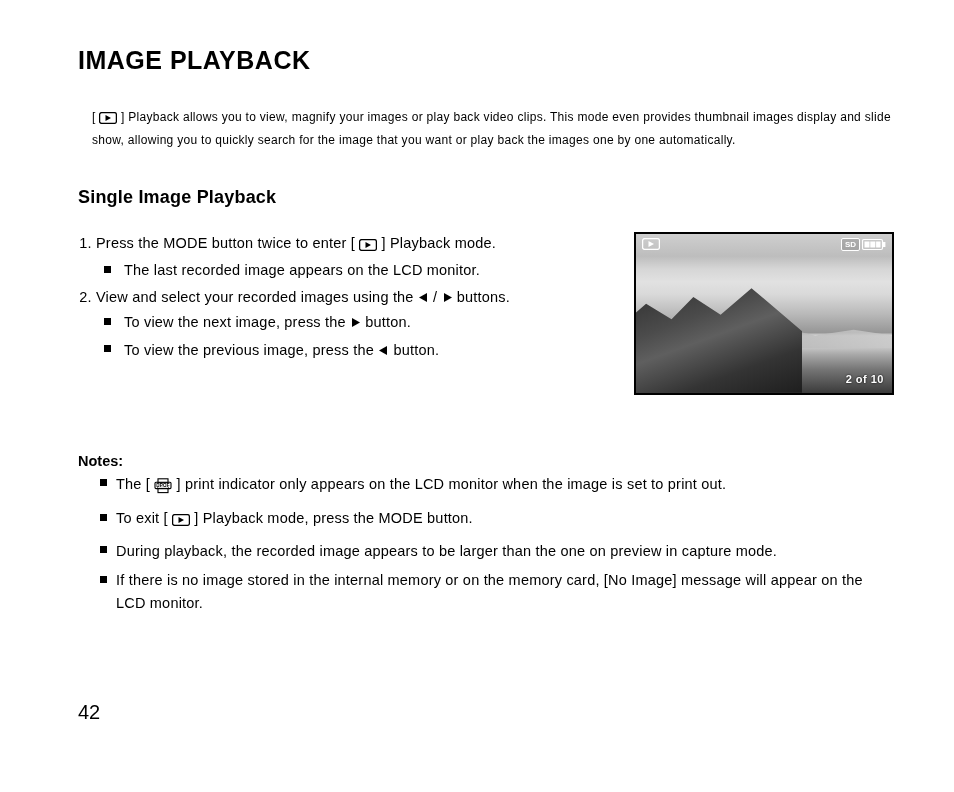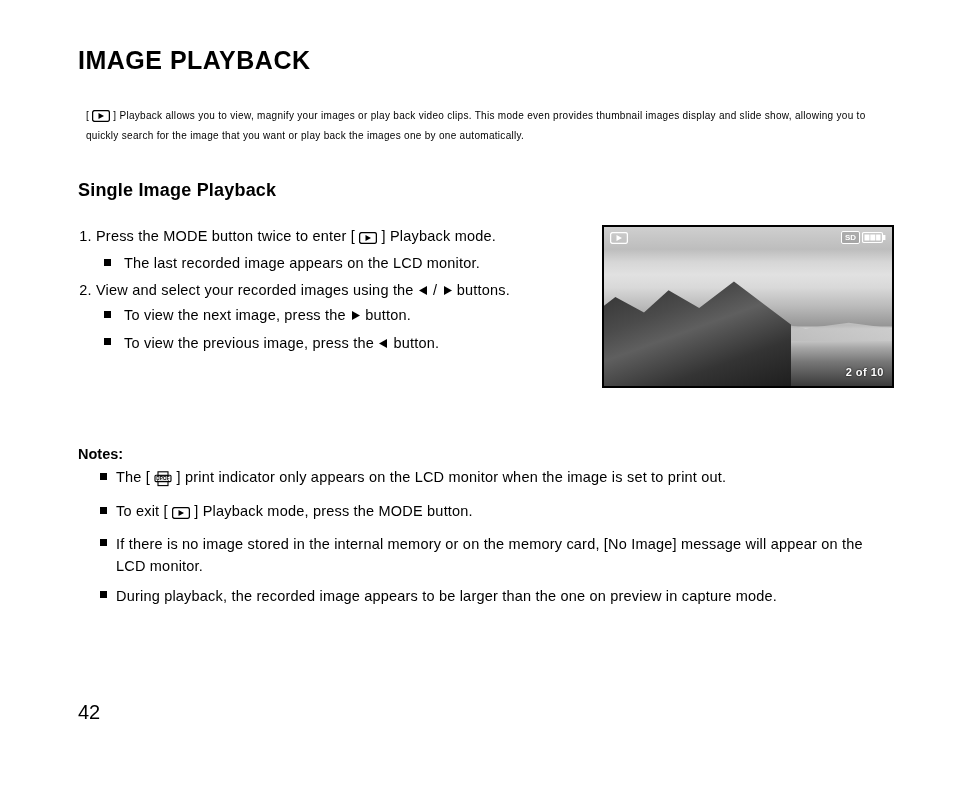--- a/index.html
+++ b/index.html
@@ -26,24 +26,24 @@
     margin: 0 0 32px 0;
   }
   h2 {
     font-family: "Arial Black", Arial, sans-serif;
     font-weight: 900;
     font-size: 18px;
     letter-spacing: 0.2px;
     margin: 36px 0 24px 0;
   }
   .intro {
-    font-size: 10px;
+    font-size: 12px;
     letter-spacing: 0.3px;
     line-height: 1.7;
-    margin: 0 0 8px 8px;
+    margin: 0 0 8px 14px;
   }
   .instructions-wrap {
     display: flex;
     gap: 22px;
     align-items: flex-start;
   }
   .instructions {
     flex: 1;
     font-size: 14.5px;
     letter-spacing: 0.2px;
@@ -99,21 +99,21 @@
   }
   .page-num {
     position: absolute;
     left: 78px;
     bottom: 68px;
     font-size: 20px;
   }
 
   
   .lcd {
-    width: 292px;
+    width: 260px;
     height: 163px;
     border: 2px solid #000;
     box-sizing: border-box;
     position: relative;
     overflow: hidden;
     flex-shrink: 0;
     background: linear-gradient(to bottom,
       #cfcfcf 0%, #bdbdbd 14%, #d6d6d6 22%, #e1e1e1 30%,
       #d9d9d9 38%, #bababa 50%, #969696 62%, #e2e2e2 64%,
       #cfcfcf 70%, #a7a7a7 76%, #767676 85%, #3b3b3b 100%);
@@ -273,18 +273,18 @@
       </span><span> ] print indicator only appears on the LCD monitor when the image is set to print out.</span>
     </li>
     <li>
       <span>To exit [ </span><span class="inline-icon">
         <svg width="18" height="12" viewBox="0 0 18 12">
             <rect x="0.6" y="0.6" width="16.8" height="10.8" rx="2" ry="2" fill="none" stroke="#000" stroke-width="1.3"></rect>
             <polygon points="6.5,3 6.5,9 12,6" fill="#000"></polygon>
           </svg>
       </span><span> ] Playback mode, press the </span><span class="bold">MODE</span><span> button.</span>
     </li>
+    <li>During playback, the recorded image appears to be larger than the one on preview in capture mode.</li>
     <li>If there is no image stored in the internal memory or on the memory card, [No Image] message will appear on the LCD monitor.</li>
-    <li>During playback, the recorded image appears to be larger than the one on preview in capture mode.</li>
   </ul>
 
   <div class="page-num">42</div>
 </div>
 
 </body></html>

